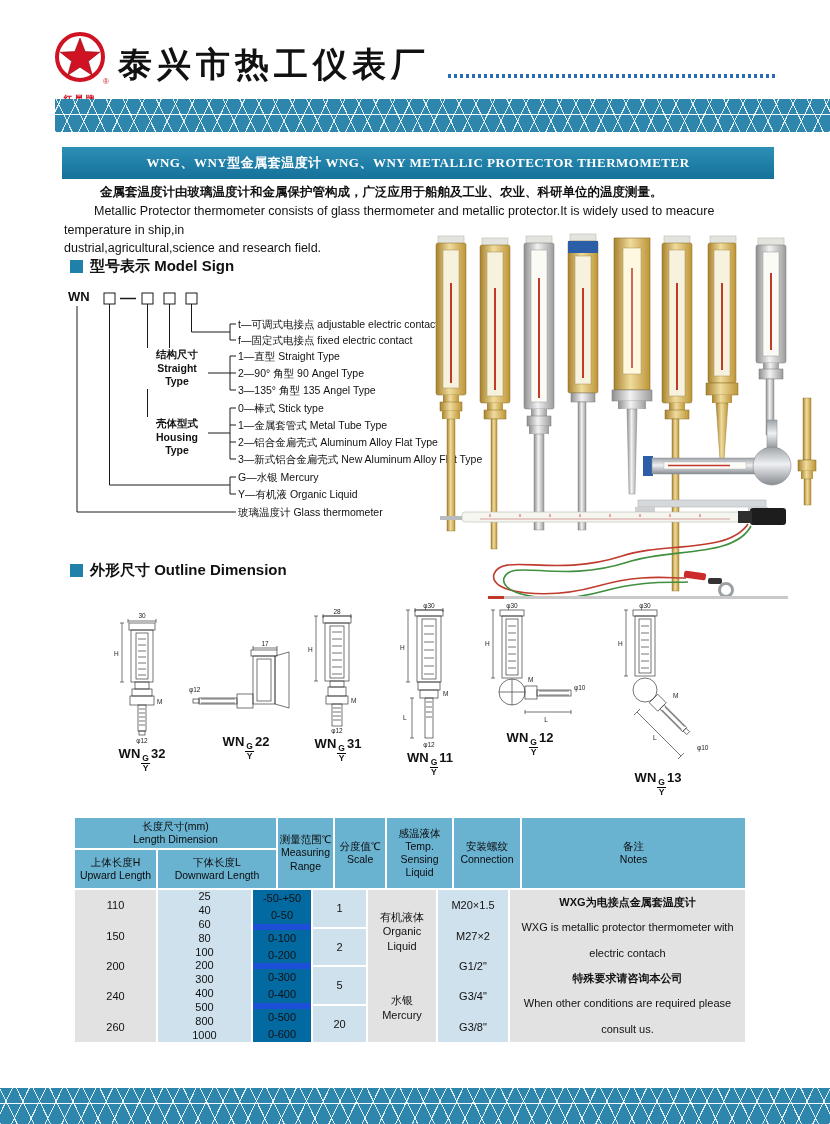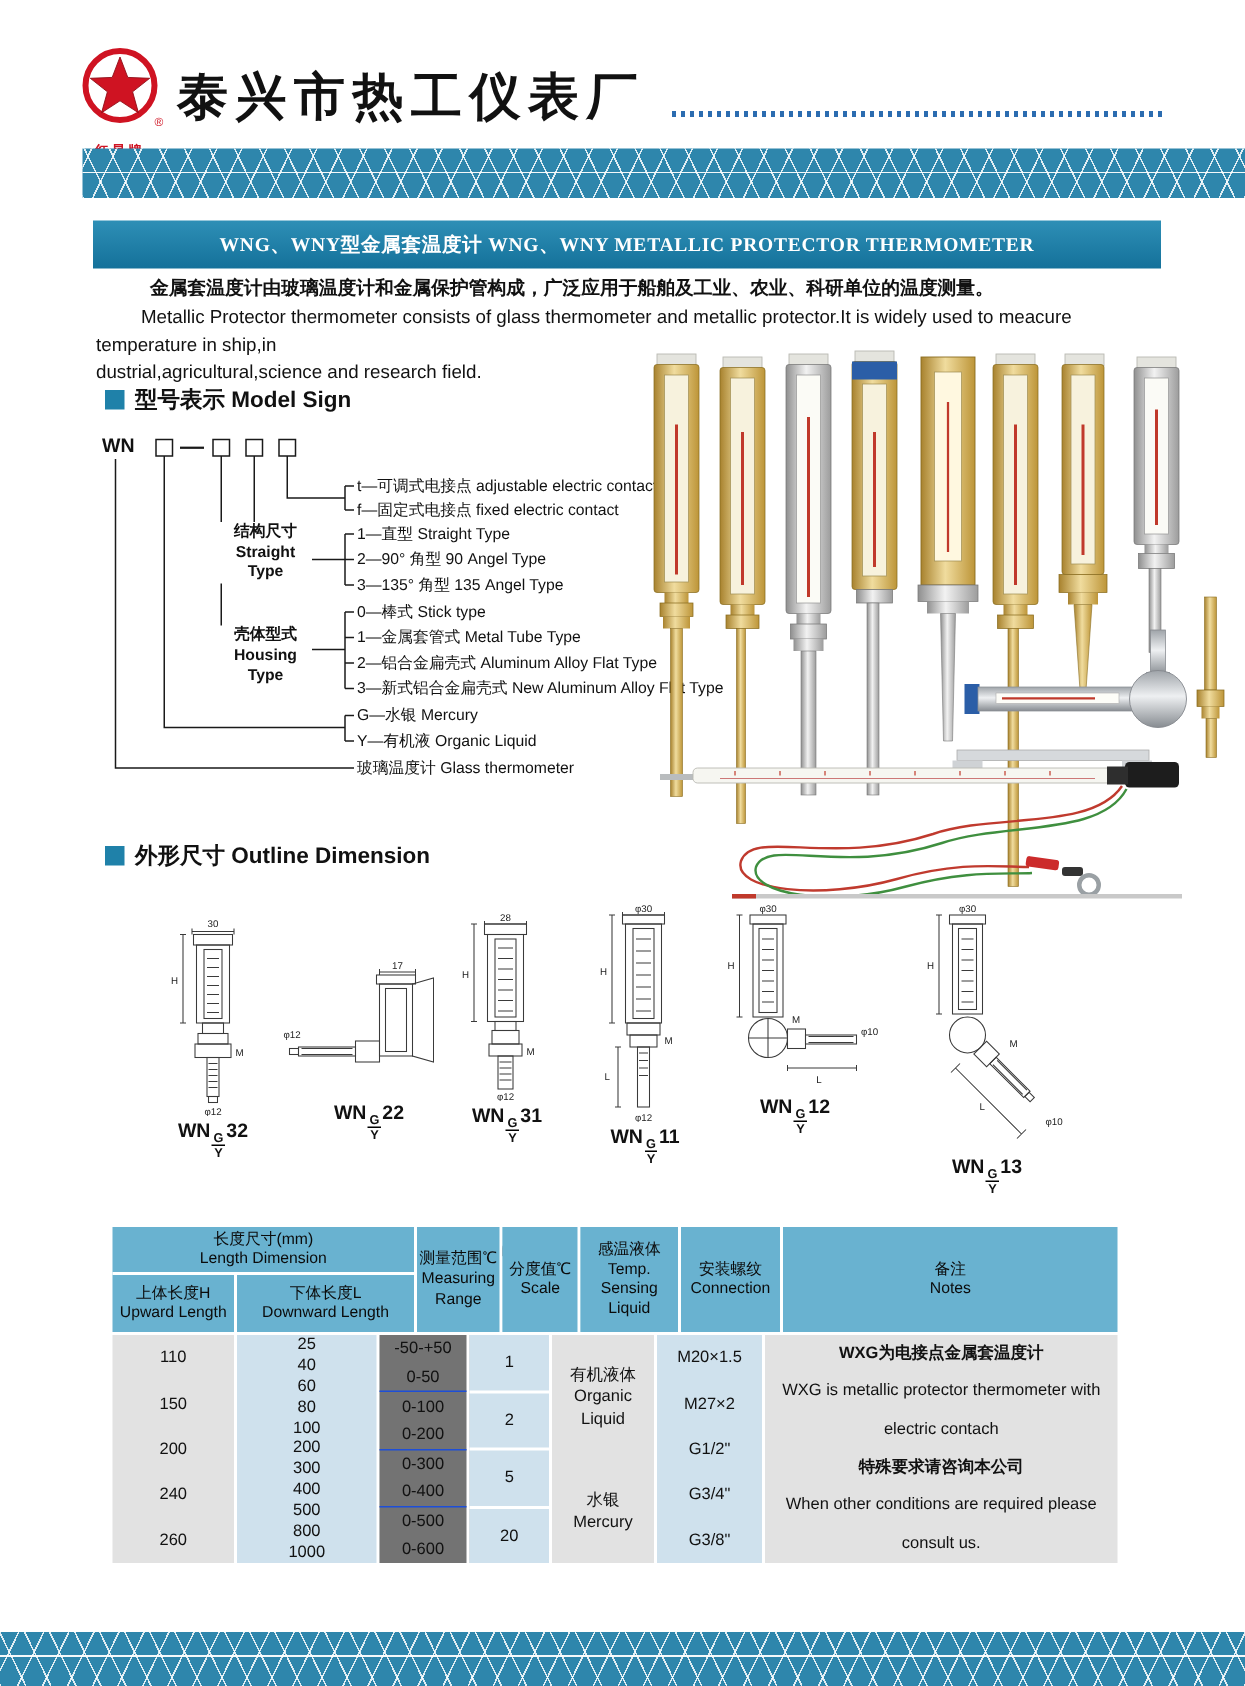--- a/index.html
+++ b/index.html
@@ -73,27 +73,27 @@
   .th-len .subs{flex:1;display:flex;}
   .th-len .sub{display:flex;flex-direction:column;justify-content:center;line-height:1.25;}
   .th-len .sub.s1{width:83px;border-right:2px solid #fff;box-sizing:border-box;}
   .th-len .sub.s2{flex:1;}
   .th.c3h{width:60px}.th.c4h{width:55px}.th.c5h{width:70px}.th.c6h{width:72px}
   .th.c7h{width:235px;border-right:none;}
   .tbody{display:flex;height:152px;border-top:2px solid #fff;}
   .col{border-right:2px solid #fff;box-sizing:border-box;display:flex;flex-direction:column;}
   .c1{width:83px;background:#e2e2e2;justify-content:space-around;}
   .c2{width:95px;background:#cfe1ed;justify-content:space-around;line-height:1;}
-  .c3{width:60px;background:#737373;}
+  .c3{width:60px;background:#0369a1;}
   .c4{width:55px;background:#cfe1ed;}
   .c5{width:70px;background:#e2e2e2;justify-content:space-around;}
   .c6{width:72px;background:#cfe1ed;justify-content:space-around;}
   .c7{width:235px;background:#e2e2e2;border-right:none;justify-content:space-around;line-height:1.2;}
   .grp{flex:1;display:flex;flex-direction:column;justify-content:space-around;}
-  .grp + .grp{border-top:1px solid #1d4ed8;}
+  .grp + .grp{border-top:6px solid #1d4ed8;}
   .cell4{flex:1;display:flex;align-items:center;justify-content:center;}
   .cell4 + .cell4{border-top:2px solid #fff;}
   .liq{display:flex;flex-direction:column;justify-content:center;line-height:1.3;}
   .note-cn{font-weight:bold;}
   
   .td-line{stroke:#3a3a3a;stroke-width:.7;fill:none;}
   .td-txt{font-size:6.5px;fill:#222;font-family:"Liberation Sans",sans-serif;}
 </style>
 </head>
 <body>

